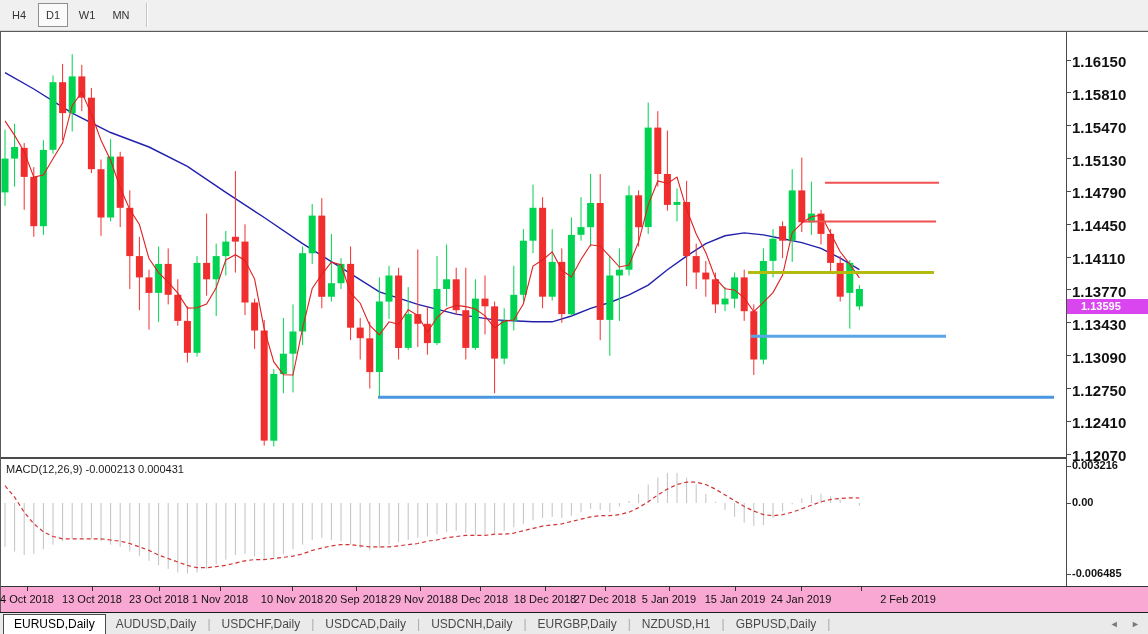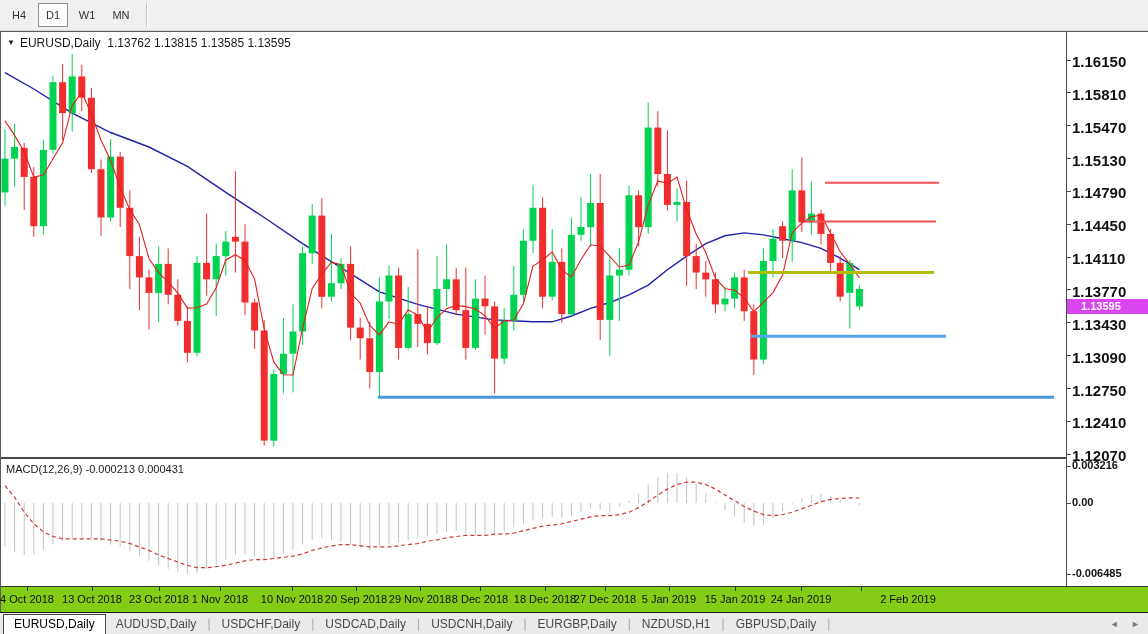--- a/index.html
+++ b/index.html
@@ -21,21 +21,21 @@
   .axisline{position:absolute;left:1065px;top:0;width:1px;height:554px;background:#4a4a4a;}
   .pricelabel{position:absolute;left:1071px;font-size:15px;font-weight:600;color:#111;white-space:nowrap;}
   .pricetick{position:absolute;left:1065px;width:5px;height:1px;background:#4a4a4a;}
   .pricebadge{position:absolute;left:1066px;width:74px;height:15px;background:#d946ef;color:#fff;
               font-size:11px;font-weight:600;line-height:15px;padding-left:14px;}
   .panesep{position:absolute;left:0;top:425px;width:1065px;height:2px;background:#fff;
            border-top:1px solid #4a4a4a;border-bottom:1px solid #4a4a4a;box-sizing:border-box;}
   .macdlabel{position:absolute;left:5px;top:431px;font-size:11px;color:#1a1a1a;z-index:5;white-space:nowrap;}
   .macdaxislabel{position:absolute;left:1071px;font-size:11px;font-weight:600;color:#111;white-space:nowrap;text-align:right;}
   
-  .dateaxis{position:absolute;left:0;top:554px;width:1147px;height:27px;background:#84cc16;
+  .dateaxis{position:absolute;left:0;top:554px;width:1147px;height:27px;background:#f9a8d4;
             border-top:1px solid #333;}
   .datelabel{position:absolute;top:6px;font-size:11px;color:#111;white-space:nowrap;transform:translateX(-50%);}
   .datetick{position:absolute;top:0;width:1px;height:4px;background:#333;}
   
   .tabbar{position:absolute;left:0;top:612px;width:1148px;height:22px;background:#eaeaea;
           border-top:1px solid #1a1a1a;display:flex;align-items:center;font-size:12px;color:#4a4a4a;}
   .tab{padding:0 10px;height:20px;line-height:20px;cursor:default;white-space:nowrap;}
   .tab.active{background:#fff;border:1px solid #4a4a4a;color:#000;margin-left:3px;height:19px;line-height:19px;}
   .tabsep{color:#aaa;padding:0 1px;}
   .tabarrows{position:absolute;right:8px;top:0;height:22px;line-height:22px;color:#7a7a7a;font-size:9px;}
@@ -50,24 +50,20 @@
     <div id="tfbtns" style="display:flex;align-items:flex-end;">
         <div class="tfbtn">H4</div>
         <div class="tfbtn active">D1</div>
         <div class="tfbtn">W1</div>
         <div class="tfbtn">MN</div>
       </div>
     <div class="tbsep"></div>
   </div>
 
   <div class="chartwin">
-    <div class="charttitle">
-      <span class="tri">▼</span><span>EURUSD,Daily</span>&nbsp;
-      <span>1.13762 1.13815 1.13585 1.13595</span>
-    </div>
 
     <svg id="mainsvg" class="pane" style="top:0;" width="1065" height="425" viewBox="0 0 1065 425">
         <polyline points="4,40.6 32.8,57.0 71.2,81.1 109.6,100.5 148,115.0 186.4,134.3 224.79999999999998,160.4 263.2,185.5 301.59999999999997,211.6 340,235.7 378.4,259.9 416.8,272.4 455.2,282.1 493.59999999999997,287.9 532,289.8 551.1999999999999,289.8 570.4,284.0 589.6,276.3 608.8,270.5 628,262.8 647.1999999999999,253.1 666.4,237.7 685.6,224.1 704.8,211.6 724,203.8 743.1999999999999,200.9 762.4,202.9 781.6,206.7 800.8,210.6 820,216.4 839.1999999999999,226.1 858.4,237.7" fill="none" stroke="#2121AC" stroke-width="1.4"></polyline>
         <line x1="4" y1="97.6" x2="4" y2="173.9" stroke="#00D351" stroke-width="1"></line>
         <rect x="0.5" y="126.6" width="7" height="33.8" fill="#00D351"></rect>
         <line x1="13.6" y1="91.8" x2="13.6" y2="154.6" stroke="#00D351" stroke-width="1"></line>
         <rect x="10.1" y="115.0" width="7" height="11.6" fill="#00D351"></rect>
         <line x1="23.2" y1="111.1" x2="23.2" y2="177.8" stroke="#F02E2E" stroke-width="1"></line>
         <rect x="19.7" y="115.9" width="7" height="29.0" fill="#F02E2E"></rect>
         <line x1="32.8" y1="135.2" x2="32.8" y2="204.8" stroke="#F02E2E" stroke-width="1"></line>

